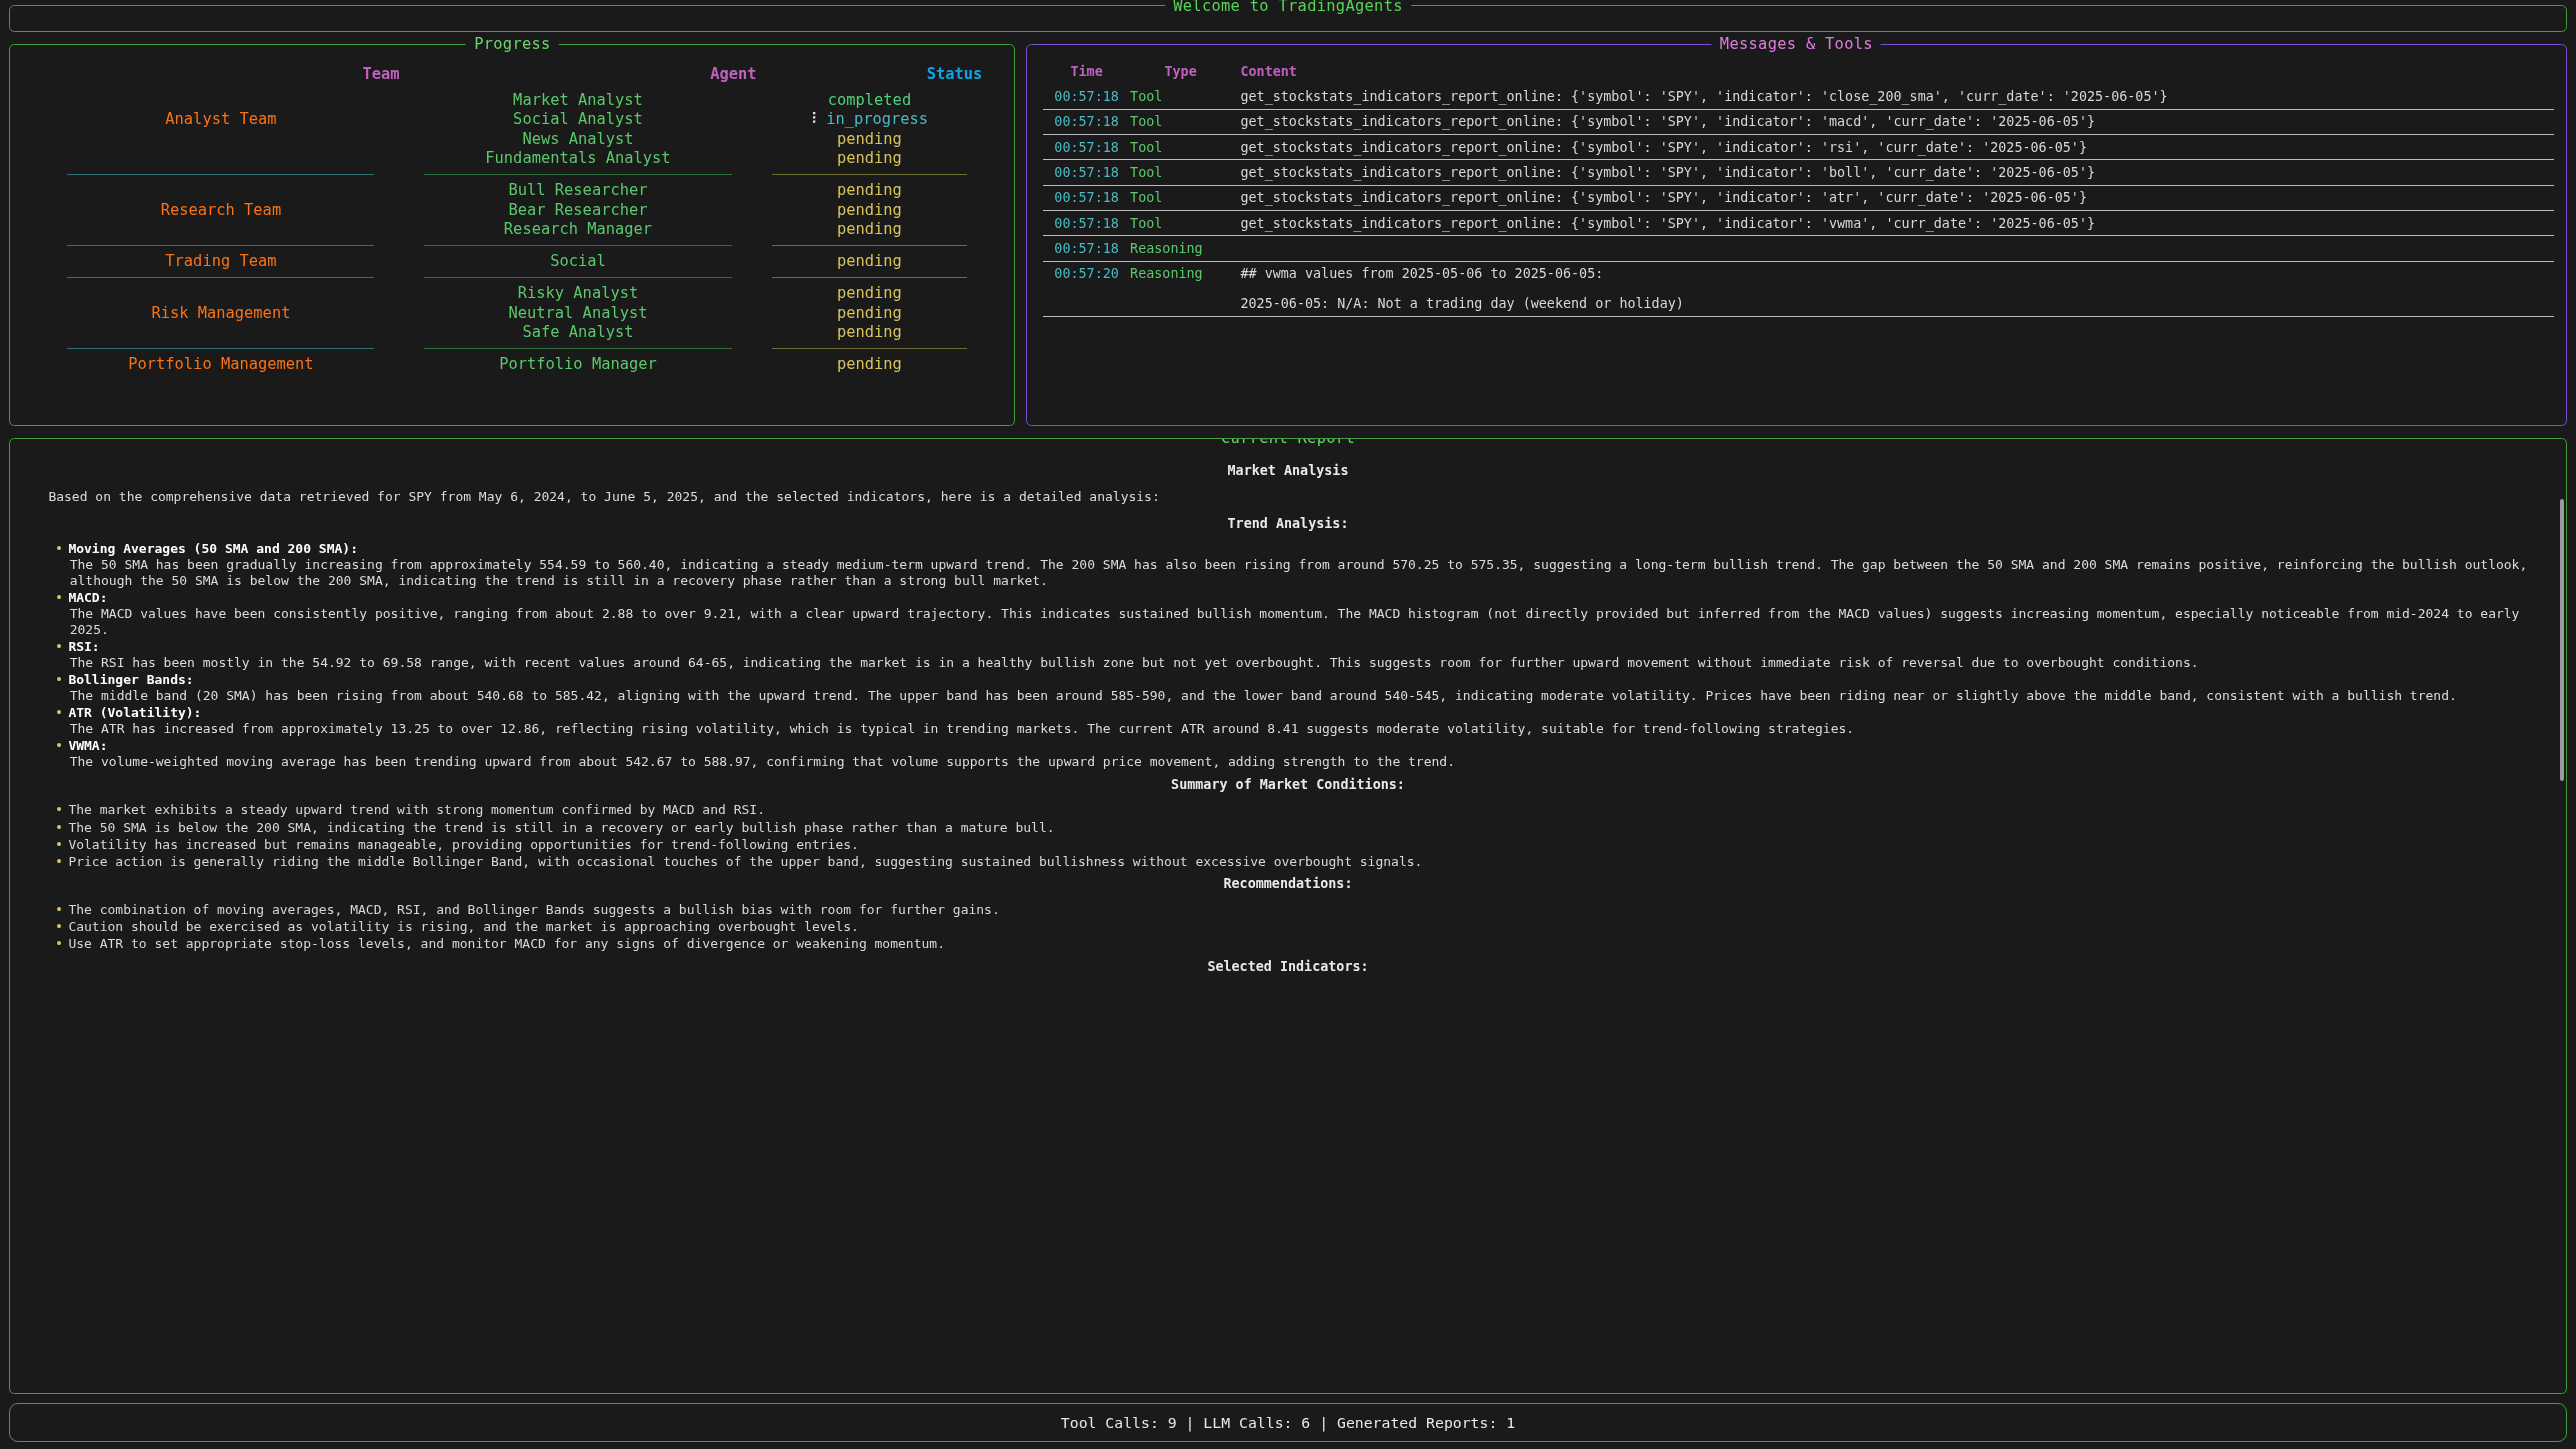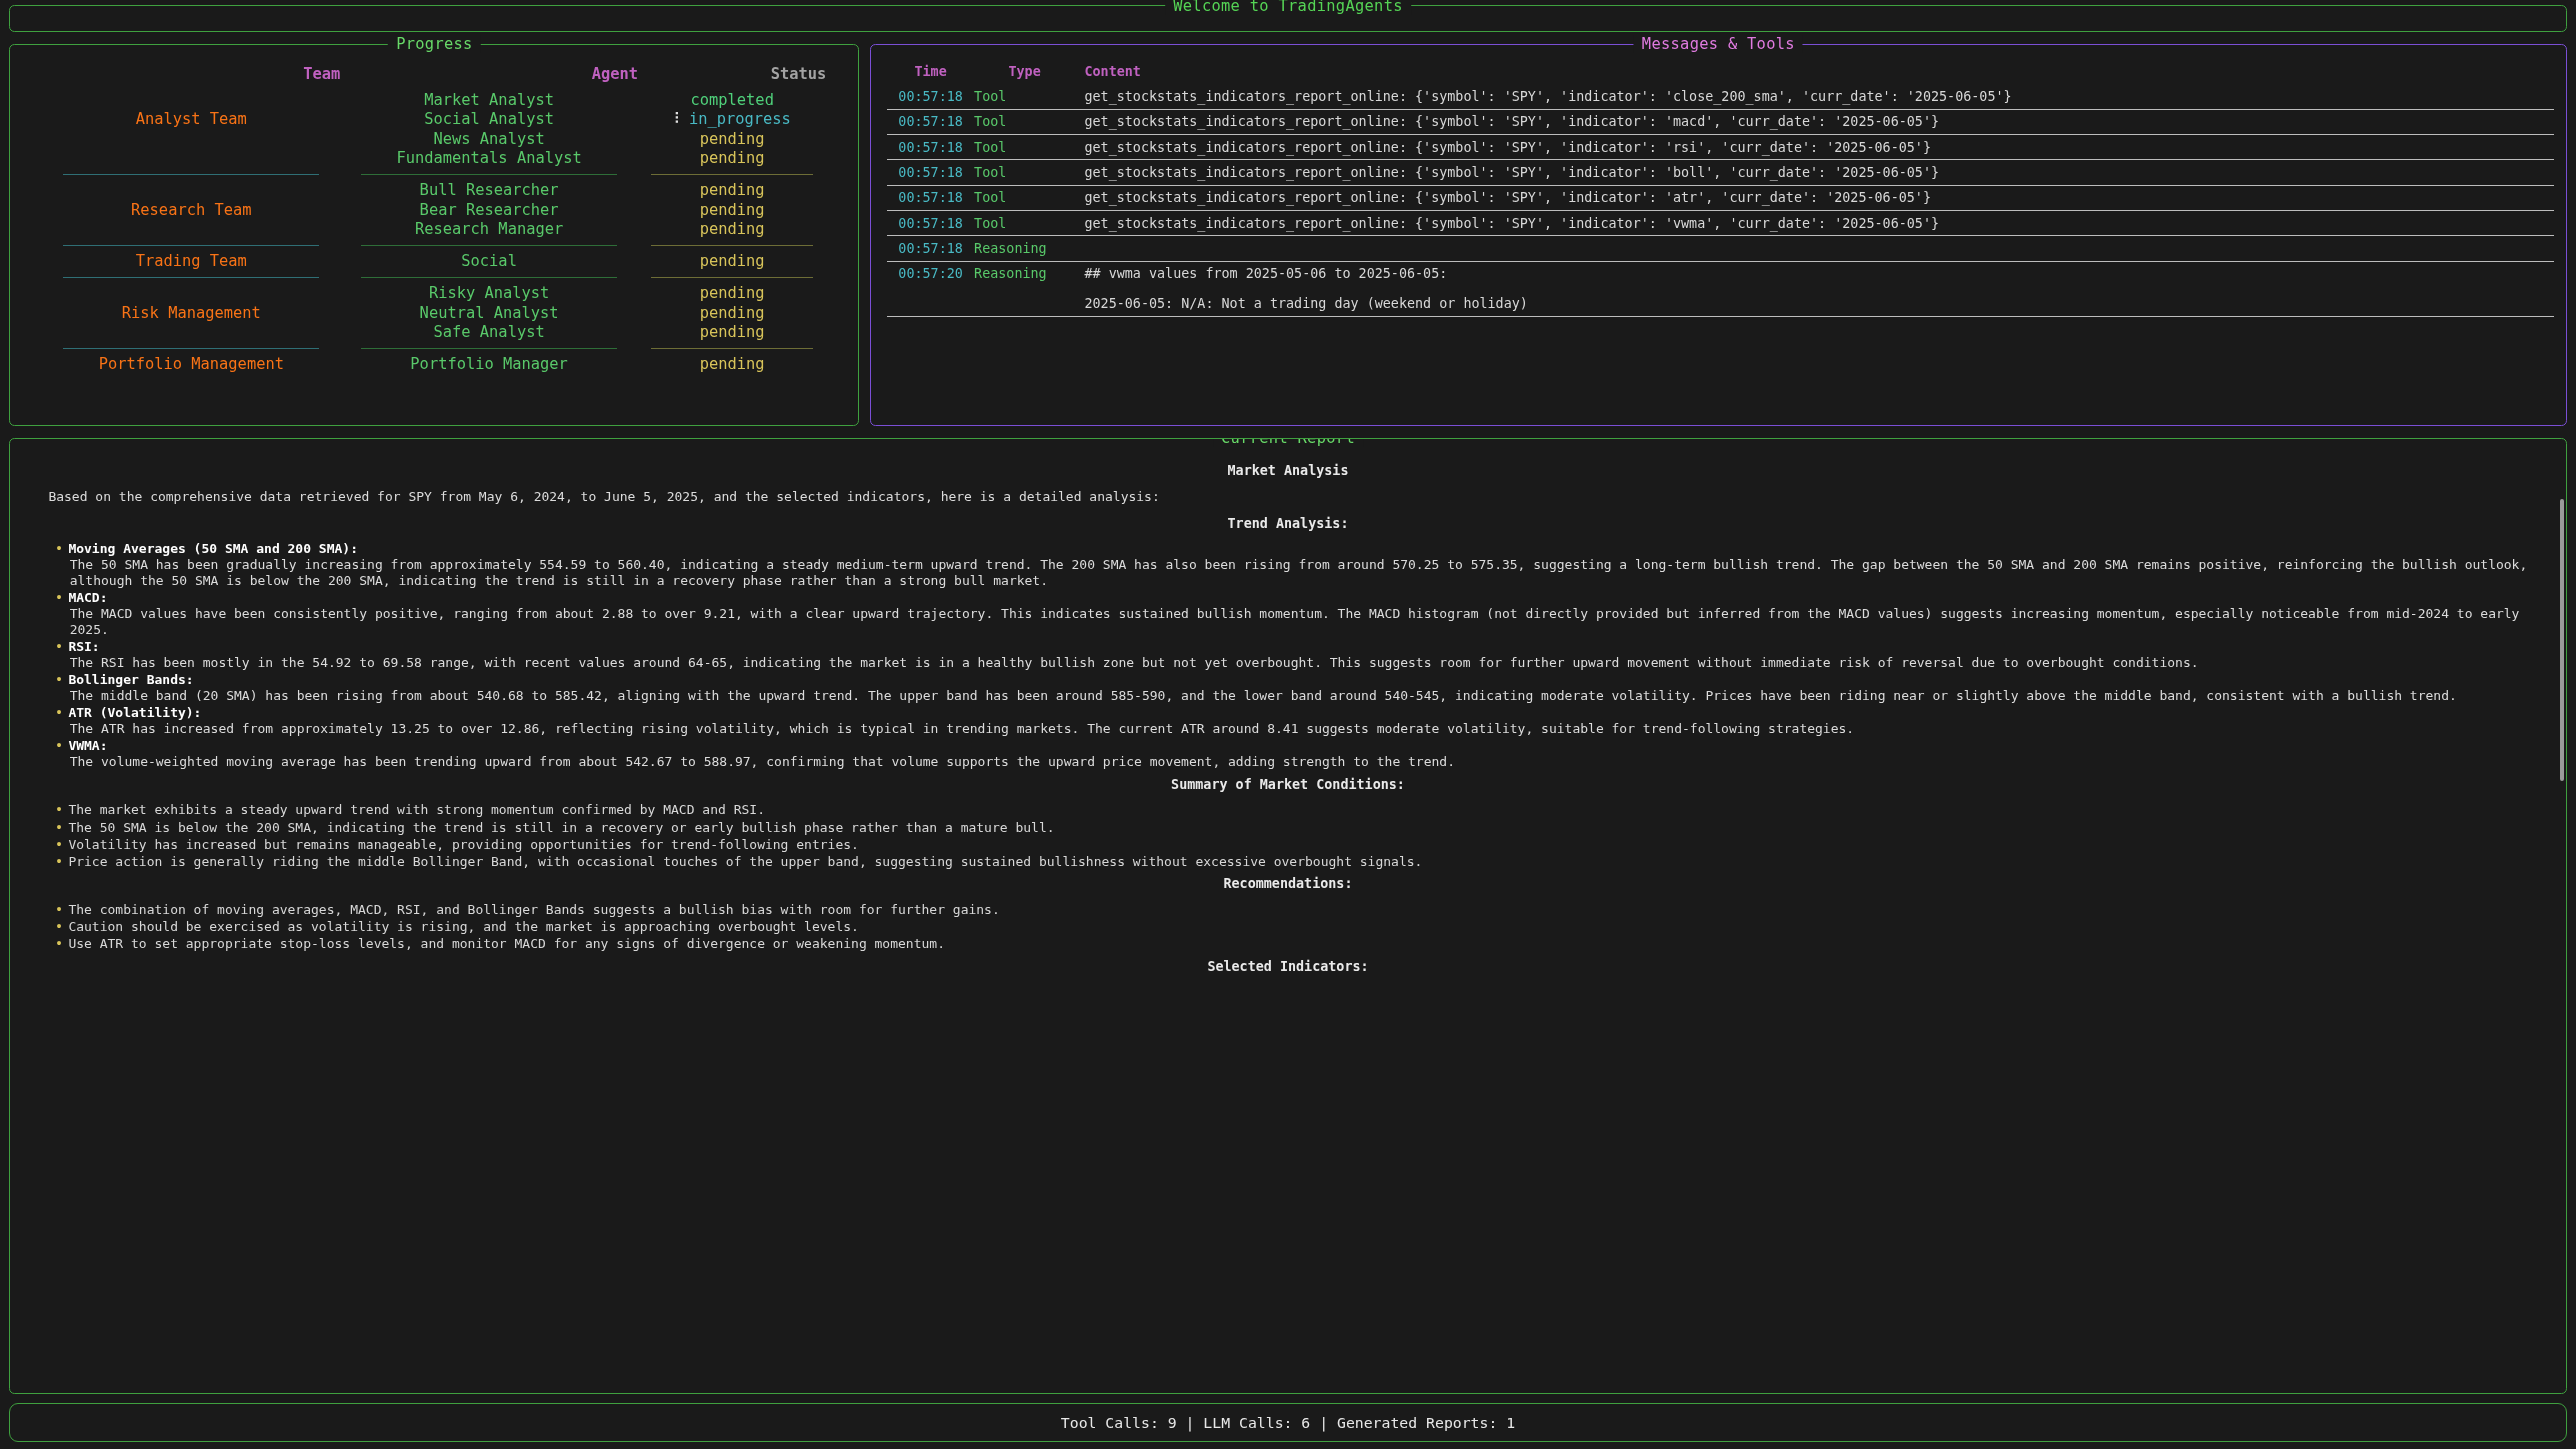--- a/index.html
+++ b/index.html
@@ -39,37 +39,37 @@
     border-color: #3fa13f;
     margin-bottom: 12px;
     flex: 0 0 auto;
     text-align: center;
   }
   .welcome .panel-title { color: #55d455; top: -9.4px; }
 
   
   .mid-row { display: flex; gap: 10.7px; flex: 0 0 auto; height: 382px; }
 
-  .progress-panel { width: 850px; border-color: #3fa13f; }
+  .progress-panel { width: 1006px; border-color: #3fa13f; }
   .progress-panel .panel-title { color: #68d968; }
 
   .messages-panel { flex: 1; border-color: #7b4fd6; }
   .messages-panel .panel-title { color: #e07be0; }
 
   
   table.grid { width: 100%; border-collapse: collapse; font-size: 15.4px; }
   .progress-body { padding: 17.4px 32px 6.7px 32px; }
   table.grid th {
     font-weight: bold;
     padding: 2.7px 0 6.7px 0;
     text-align: right;
   }
   .th-team { color: #c061c0; }
   .th-agent { color: #c061c0; }
-  .th-status { color: #a3a3a3; }
+  .th-status { color: #0ea5e9; }
   table.grid td { text-align: center; padding: 0.7px 0; font-size: 15.4px; }
   .cell-team { color: #f97316; }
   .cell-agent { color: #59c96a; }
   .status-pending { color: #d8c45a; }
   .status-completed { color: #4fd07a; }
   .status-inprogress { color: #49b9c4; }
   .spinner { color: #e0e0e0; margin-right: 4px; }
 
   .sep-row td { padding: 0; }
   .sepline { height: 0.7px; background: #6d6d36; margin: 5.4px auto 5.4px auto; width: 86%; }

